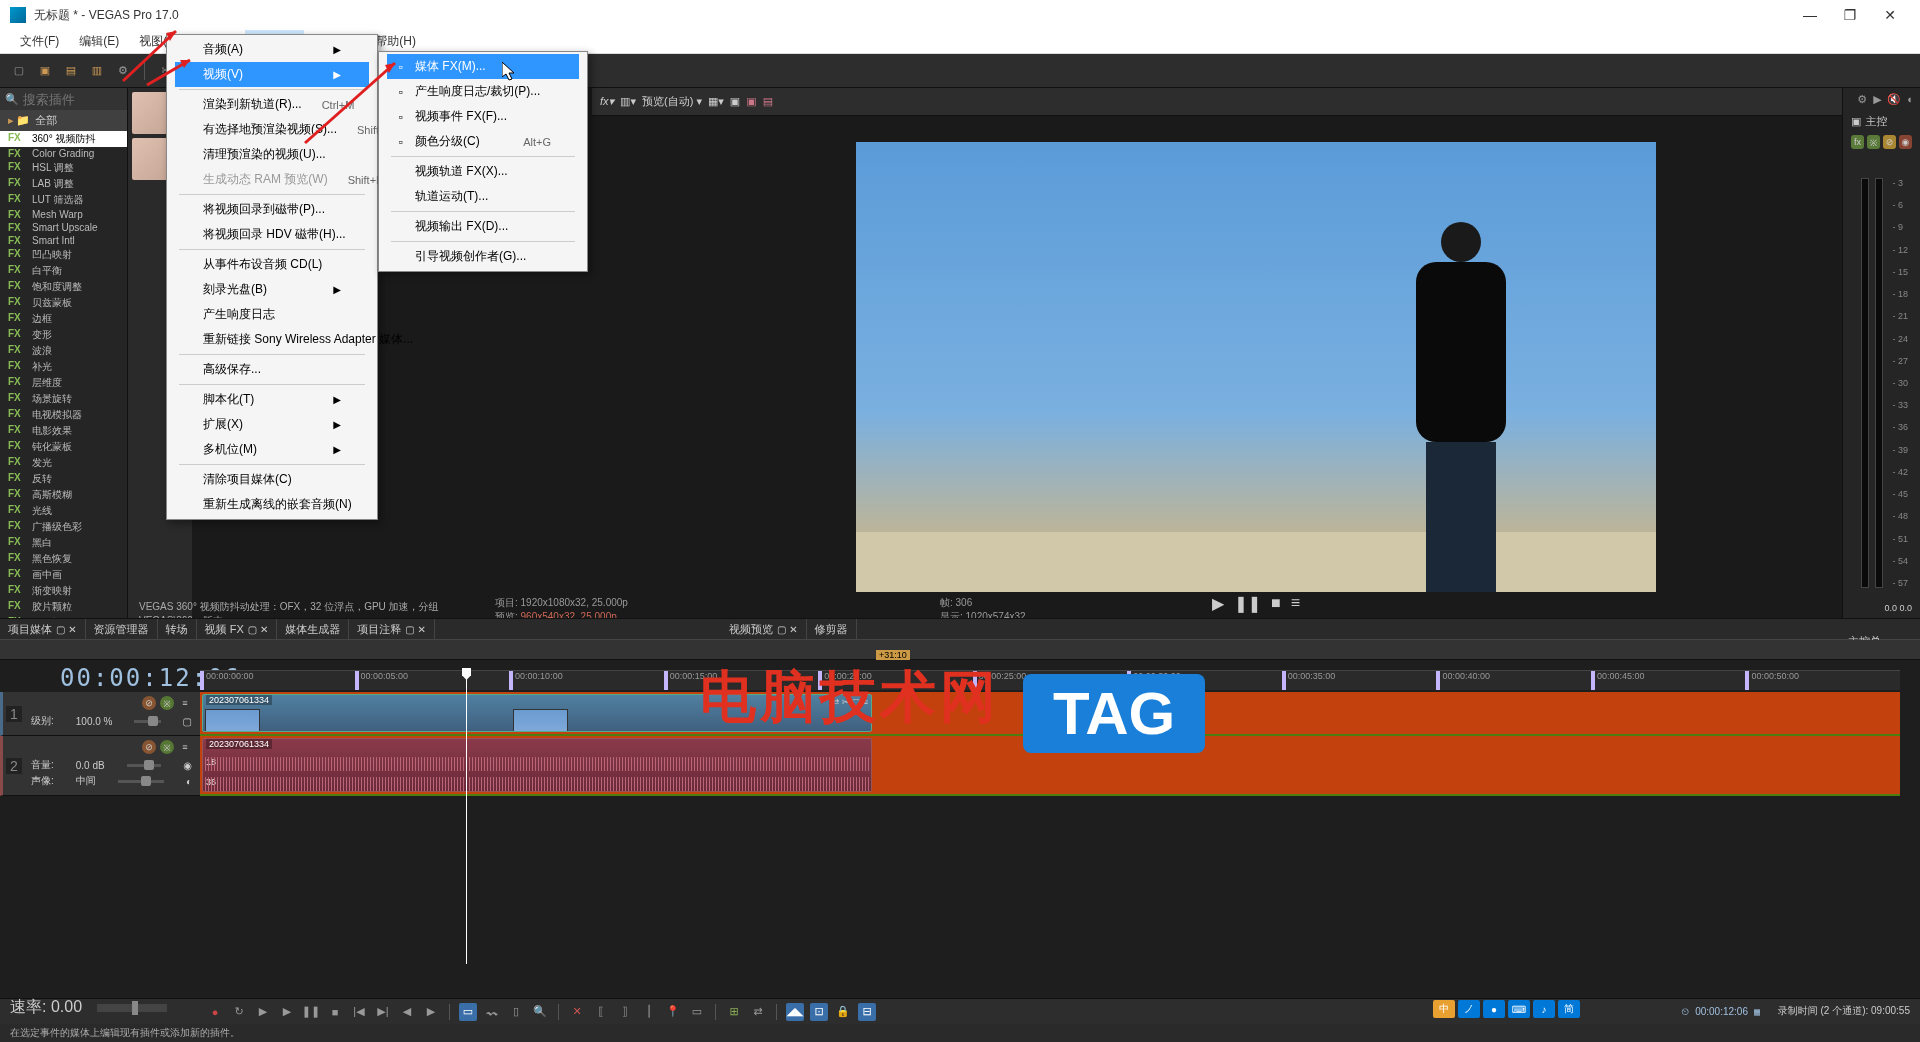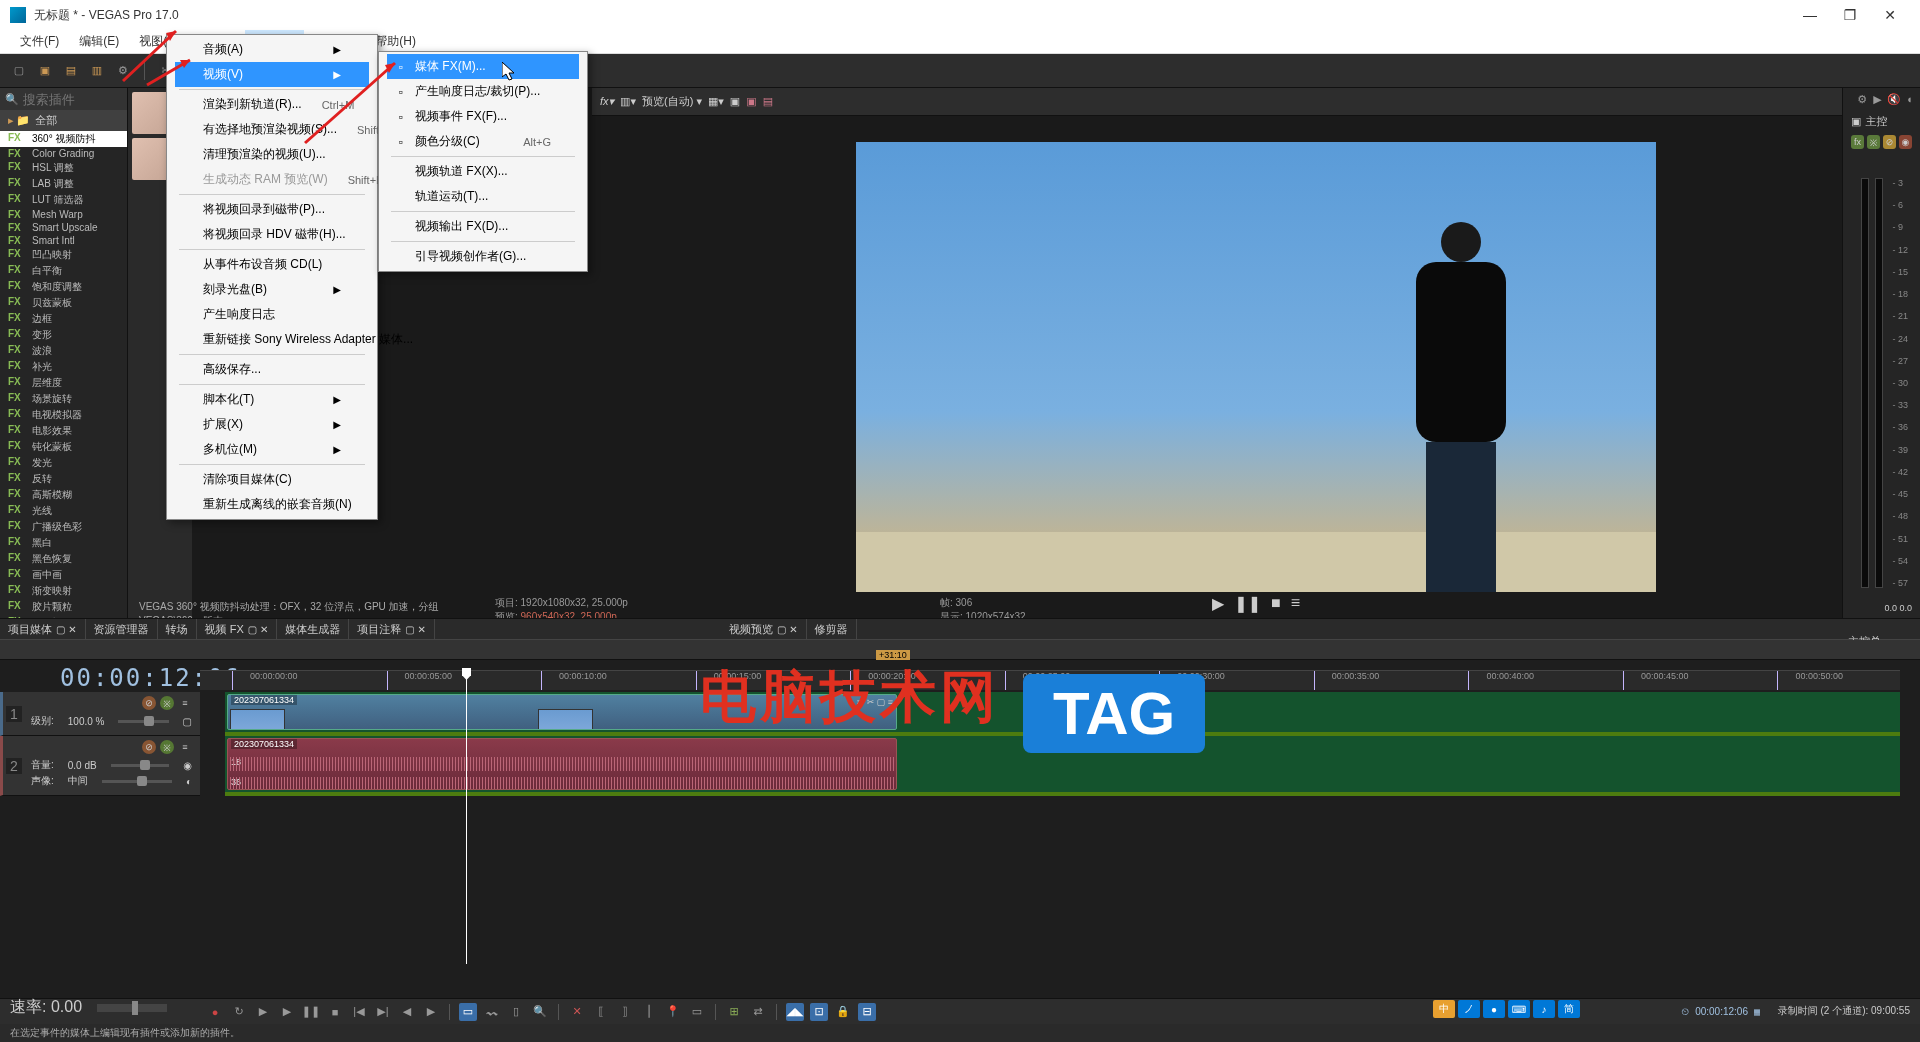--- a/index.html
+++ b/index.html
@@ -47,34 +47,34 @@
 .right-panel .meter-bar:nth-child(2){left:22px;}
 .right-panel .meter-readout{position:absolute; bottom:5px; right:8px; font-size:9px;}
 .desc-area { position:absolute; left:135px; top:596px; width:360px; font-size:10px; color:#aaa; padding:4px;}
 .tabs-row { position:absolute; left:0; top:618px; right:0; height:22px; background:#2a2a2a; display:flex; align-items:center; border-top:1px solid #111; border-bottom:1px solid #444;}
 .tabs-row .tab{ padding:3px 8px; font-size:11px; cursor:pointer; border-right:1px solid #444;}
 .tabs-row .tab .close{margin-left:4px; font-size:10px;}
 .timeline { position:absolute; left:0; top:640px; right:0; bottom:38px; background:#1e1e1e;}
 .timeline-header { height:20px; background:#333; border-bottom:1px solid #111;}
 .timecode-display { position:absolute; left:60px; top:24px; font-size:24px; color:#a0c0e0; font-family:"Consolas",monospace; letter-spacing:2px;}
 .timeline-ruler { position:absolute; left:200px; top:30px; right:20px; height:20px; background:#2a2a2a; border-top:1px solid #444; display:flex; font-size:9px; color:#999;}
-.timeline-ruler .tick{flex:1; border-left:1px solid #c4b5fd; padding-left:17px;margin-left:32px;}
+.timeline-ruler .tick{flex:1; border-left:4px solid #c4b5fd; padding-left:2px;}
 .playhead{position:absolute; left:466px; top:28px; bottom:40px; width:1px; background:#fff; z-index:5;}
 .playhead::before{content:""; position:absolute; top:0; left:-4px; width:9px; height:12px; background:#fff; clip-path:polygon(0 0,100% 0,100% 60%,50% 100%,0 60%);}
 .marker{position:absolute; top:10px; font-size:9px; background:#cc9944; color:#000; padding:0 3px; z-index:4;}
 .track-headers { position:absolute; left:0; top:52px; width:200px; bottom:0;}
 .track-header { height:44px; background:#333; border-bottom:1px solid #111; position:relative; padding:4px 8px; font-size:10px;}
 .track-header .tnum{position:absolute; left:3px; top:50%; transform:translateY(-50%); background:#222; color:#888; font-size:14px; width:16px; text-align:center;}
 .track-header .ticons{position:absolute; right:8px; top:4px; display:flex; gap:4px;}
 .track-header .ticons span{width:14px; height:14px; border-radius:50%; font-size:9px; display:inline-flex; align-items:center; justify-content:center;}
-.track-header .slider{display:flex; align-items:center; gap:14px; margin-top:18px; padding-left:20px;}
+.track-header .slider{display:flex; align-items:center; gap:22px; margin-top:18px; padding-left:20px;}
 .track-header .slider-track{flex:1; height:3px; background:#555; position:relative;}
 .track-header .slider-thumb{position:absolute; left:50%; top:-4px; width:10px; height:10px; background:#888; border-radius:2px;}
 .tracks-area { position:absolute; left:200px; top:52px; right:20px; bottom:0;}
-.track-row { height:44px; border-bottom:4px solid #4d7c0f; position:relative; background:#14532d;margin-left:25px;}
+.track-row { height:44px; border-bottom:2px solid #4d7c0f; position:relative; background:#c2410c;}
 .clip { position:absolute; top:2px; bottom:2px; border-radius:2px; overflow:hidden;}
 .clip.video { background:linear-gradient(180deg,#5080a0,#406080); border:1px solid #5a8;}
 .clip.audio { background:linear-gradient(180deg,#8a3a4a,#6a2a3a); border:1px solid #955;}
 .clip .label{position:absolute; top:0; left:3px; font-size:9px; color:#fff; background:rgba(0,0,0,0.3); padding:0 3px;}
 .clip .wave{position:absolute; top:30%; bottom:30%; left:2px; right:2px; background:repeating-linear-gradient(90deg,#bb6677 0,#bb6677 1px,transparent 1px,transparent 3px);}
 .bottom-bar { position:absolute; left:0; right:0; bottom:18px; height:26px; background:#2d2d2d; display:flex; align-items:center; padding:0 10px; gap:6px; border-top:1px solid #111;}
 .bottom-bar .bbtn{ width:18px; height:18px; cursor:pointer; display:inline-flex; align-items:center; justify-content:center; color:#999; font-size:11px;}
 .bottom-bar .bbtn.active-blue{ background:#3a6ea8; color:#fff; border-radius:2px;}
 .bottom-bar .sep{width:1px; height:16px; background:#555; margin:0 3px;}
 .status-bar { position:absolute; left:0; right:0; bottom:0; height:18px; background:#2a2a2a; display:flex; align-items:center; padding:0 10px; font-size:10px; color:#aaa;}

